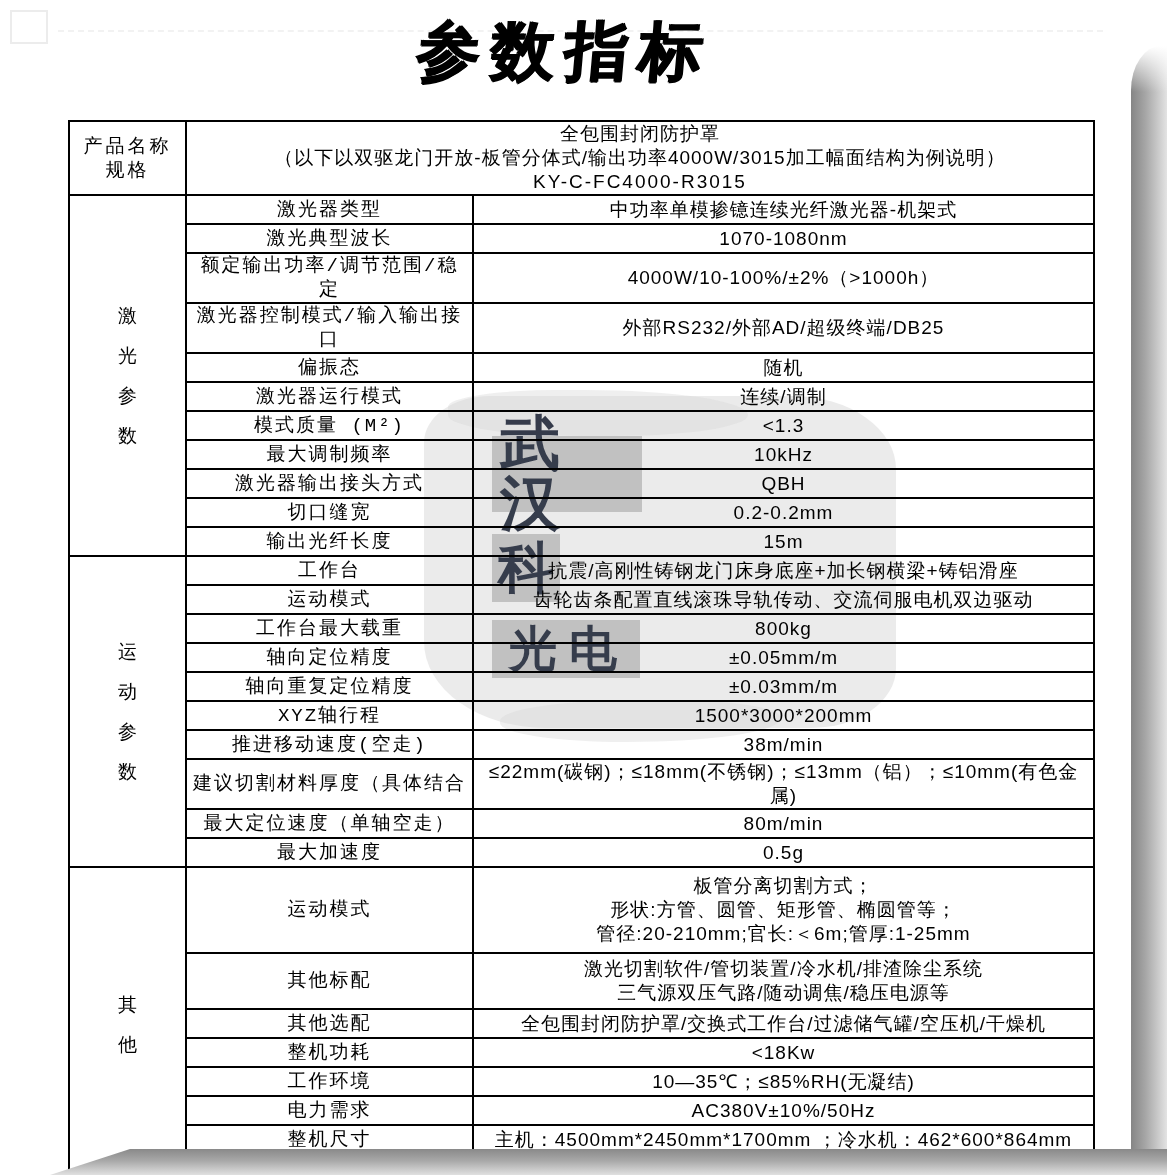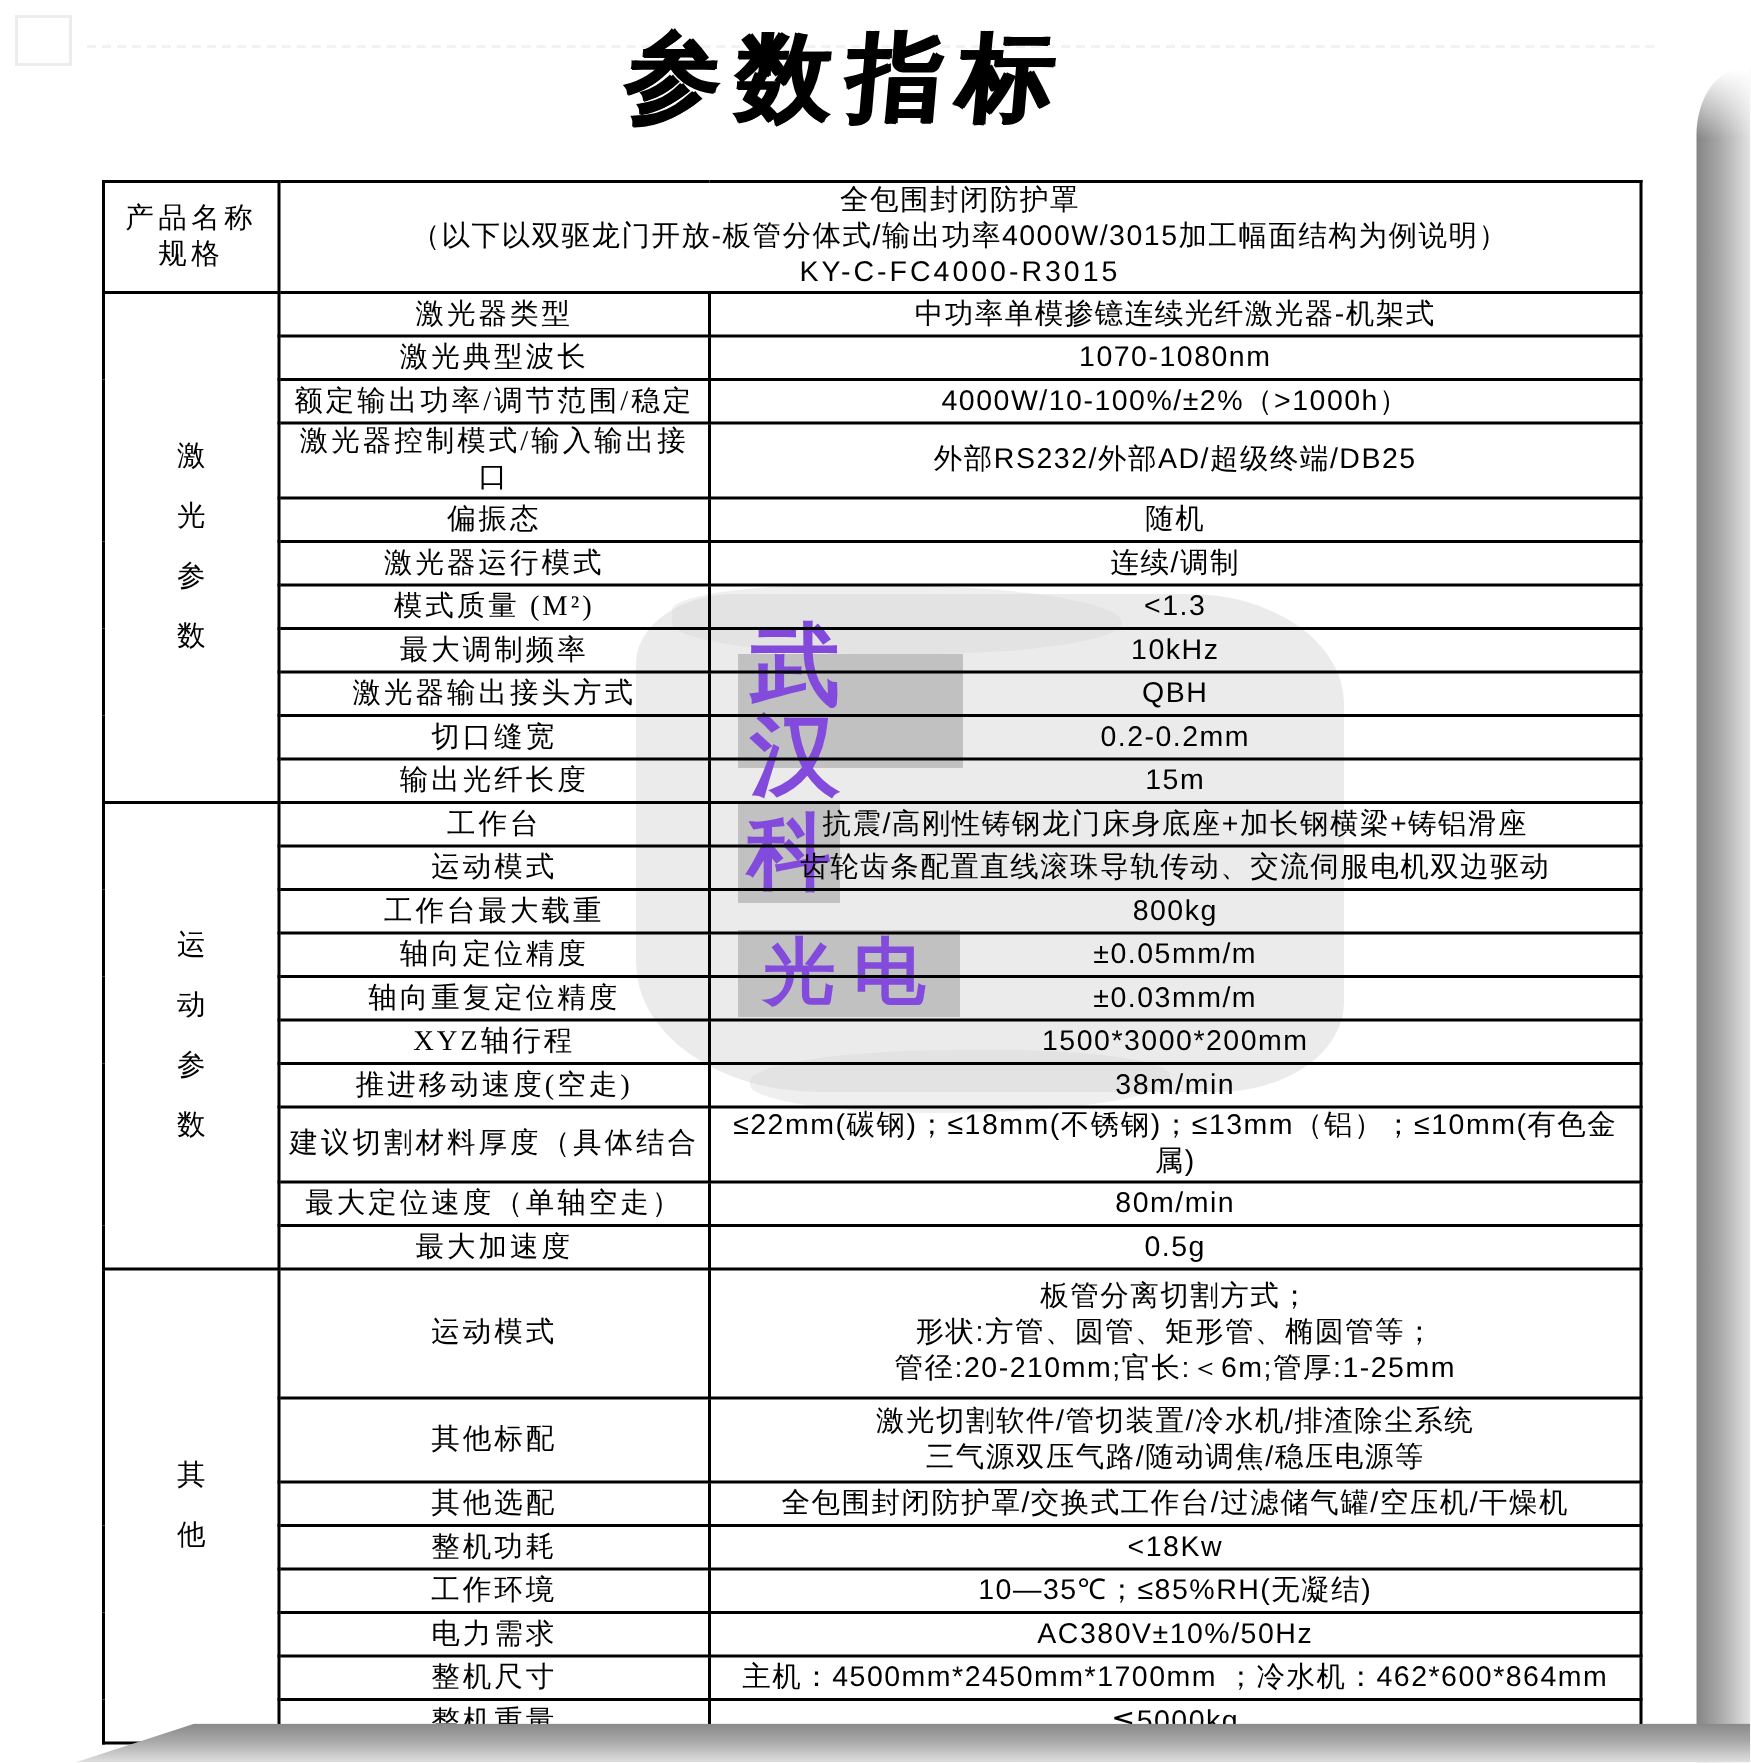--- a/index.html
+++ b/index.html
@@ -19,21 +19,21 @@
     text-shadow:1px 1px 0 #000,2px 0 0 #000;
   }
 
   
   .watermark{position:absolute;left:0;top:0;z-index:0;}
   .wm-blob{position:absolute;background:#d7d7d7;opacity:.5;}
   .wm-blob.b1{left:424px;top:396px;width:472px;height:332px;border-radius:14% 22% 18% 26%;}
   .wm-blob.b2{left:448px;top:390px;width:300px;height:46px;border-radius:40% 60% 50% 50%;opacity:.4;}
   .wm-blob.b3{left:500px;top:700px;width:280px;height:42px;border-radius:50% 40% 55% 45%;opacity:.4;}
   .wm-block{
-    position:absolute;background:#b9b9b9;opacity:.82;color:#6d28d9;
+    position:absolute;background:#b9b9b9;opacity:.82;color:#0f172a;
     display:flex;align-items:center;justify-content:center;
     font-weight:700;line-height:1;
   }
   .wm-wuhan{left:492px;top:436px;width:142px;height:76px;font-size:60px;letter-spacing:14px;padding-left:8px;}
   .wm-ke{left:492px;top:534px;width:68px;height:68px;font-size:56px;}
   .wm-guangdian{left:492px;top:620px;width:142px;height:58px;font-size:48px;letter-spacing:12px;padding-left:6px;}
 
   
   table.spec{
     position:absolute;left:68px;top:120px;width:1027px;z-index:1;
@@ -44,21 +44,21 @@
     padding:0 6px;font-size:19px;line-height:24px;overflow:hidden;
   }
   table.spec tr{height:29px;}
   tr.header-row{height:84px;}
   td.header-cat{font-family:Liberation Sans, sans-serif;font-size:20px;letter-spacing:3px;line-height:28px;border-radius:17px;}
   td.header-val{font-size:19px;line-height:27px;letter-spacing:1px;}
   td.header-val .model-line{letter-spacing:2px;font-weight:500;}
   td.cat{font-family:"Liberation Serif",serif;font-size:21px;}
   .cat-inner{display:flex;flex-direction:column;align-items:center;justify-content:center;}
   .cat-inner span{display:block;padding:8px 0;}
-  td.pname{font-family:Liberation Serif, serif;letter-spacing:2px;}
+  td.pname{font-family:Liberation Mono, monospace;letter-spacing:2px;}
   td.pvalue{letter-spacing:1px;border-radius:13px;}
   td.pvalue .vline{display:block;}
 
   
   .shadow-right{
     position:absolute;top:46px;right:0;bottom:0;width:36px;z-index:3;
     background:linear-gradient(to right,#858585 0%,#a6a6a6 40%,#e3e3e3 100%);
     border-top-left-radius:30px 44px;
   }
   .shadow-right::before{

